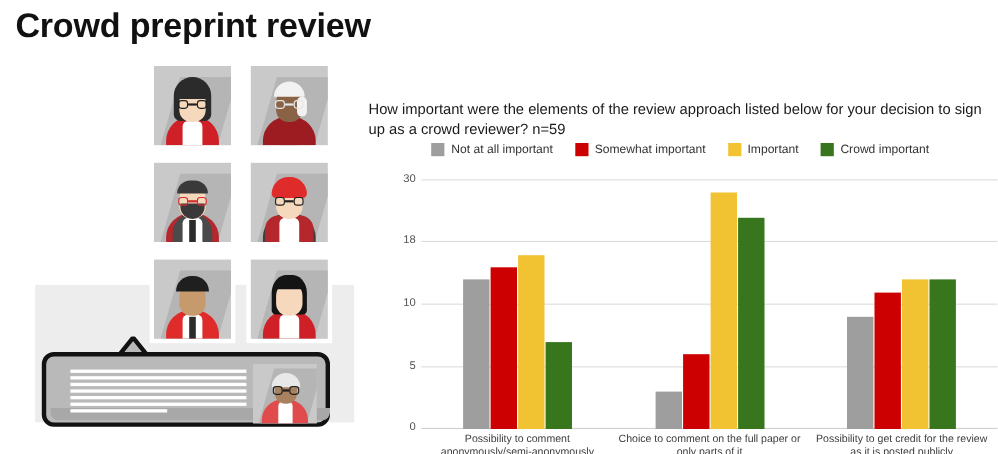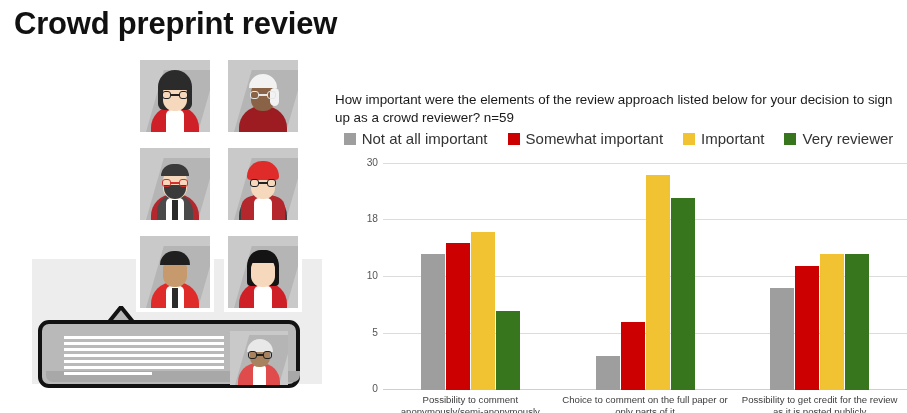--- a/index.html
+++ b/index.html
@@ -131,21 +131,21 @@
   .q-title {
     position: absolute; left: 5px; top: 5px; width: 558px;
     font-size: 13.4px; color: #1a1a1a; line-height: 1.33;
   }
   .legend {
     position: absolute; left: 0px; top: 44px; width: 577px;
     display: flex; justify-content: center; align-items: center; gap: 20px;
   }
   .leg-item { display: flex; align-items: center; gap: 6px; }
   .leg-sw { width: 12px; height: 12px; display: block; }
-  .leg-lb { font-size: 15px; color: #333333; white-space: nowrap; }
+  .leg-lb { font-size: 11px; color: #333333; white-space: nowrap; }
 
   .plot {
     position: absolute; left: 28px; top: 77px; width: 549px; height: 227px;
   }
   .gridline {
     position: absolute; left: 25px; right: 0px; height: 1px; background: #dcdcdc;
   }
   .gridline.base { background: #cfcfcf; }
   .ytick {
     position: absolute; left: 0px; width: 20px; text-align: right;
@@ -307,21 +307,21 @@
       <div class="leg-item">
         <span class="leg-sw" style="background:#cc0000"></span>
         <span class="leg-lb">Somewhat important</span>
       </div>
       <div class="leg-item">
         <span class="leg-sw" style="background:#f1c232"></span>
         <span class="leg-lb">Important</span>
       </div>
       <div class="leg-item">
         <span class="leg-sw" style="background:#38761d"></span>
-        <span class="leg-lb">Very reviewer</span>
+        <span class="leg-lb">Crowd important</span>
       </div>
     </div>
 
     <div class="plot">
       <div class="gridline" style="top:0px"></div>
       <div class="gridline" style="top:56px"></div>
       <div class="gridline" style="top:113px"></div>
       <div class="gridline" style="top:170px"></div>
       <div class="gridline base" style="top:226px"></div>
 

